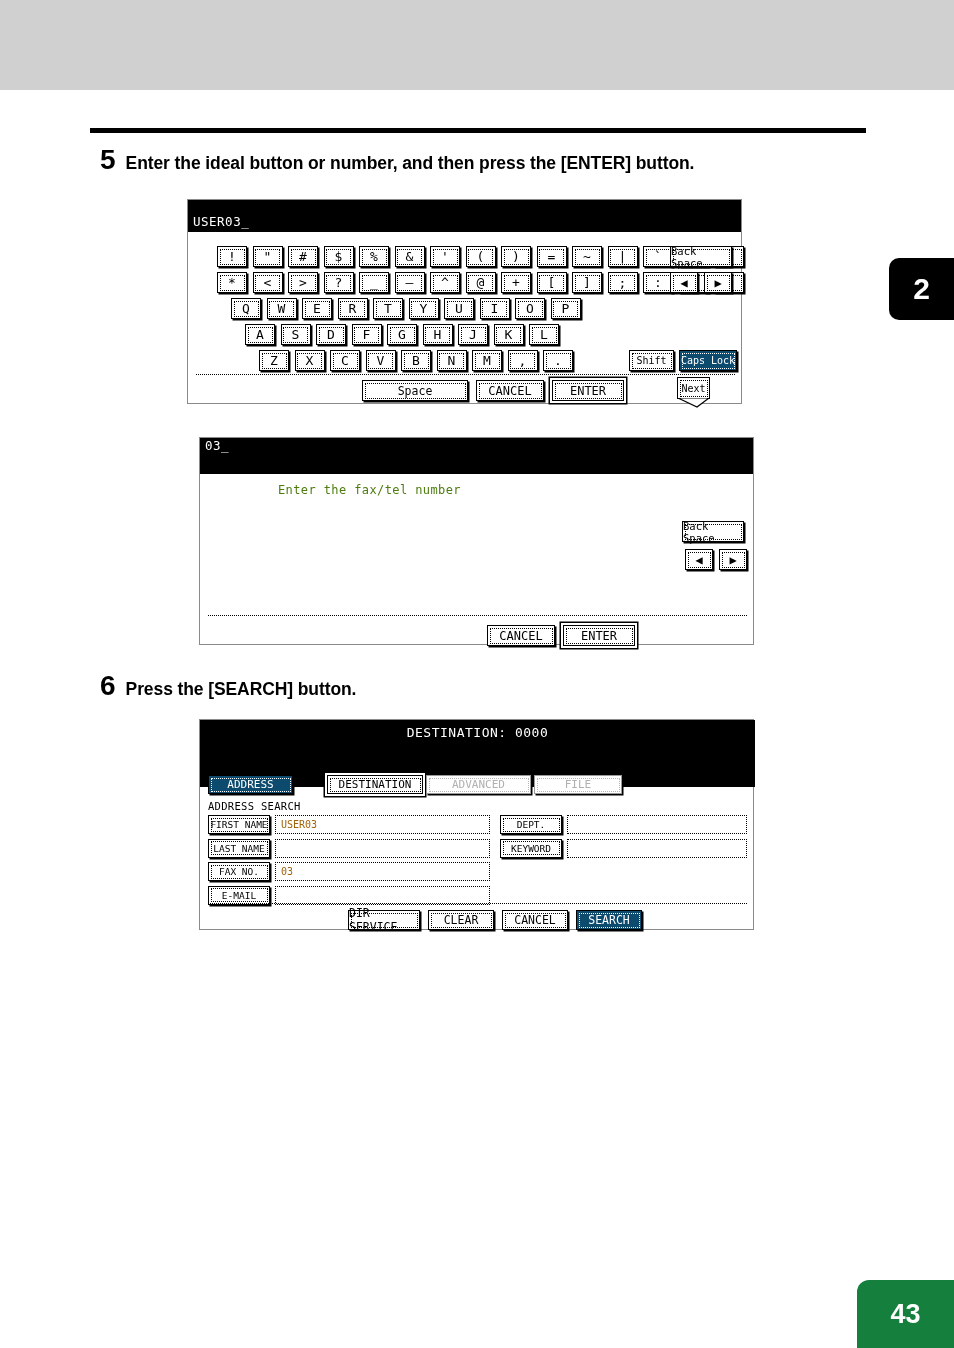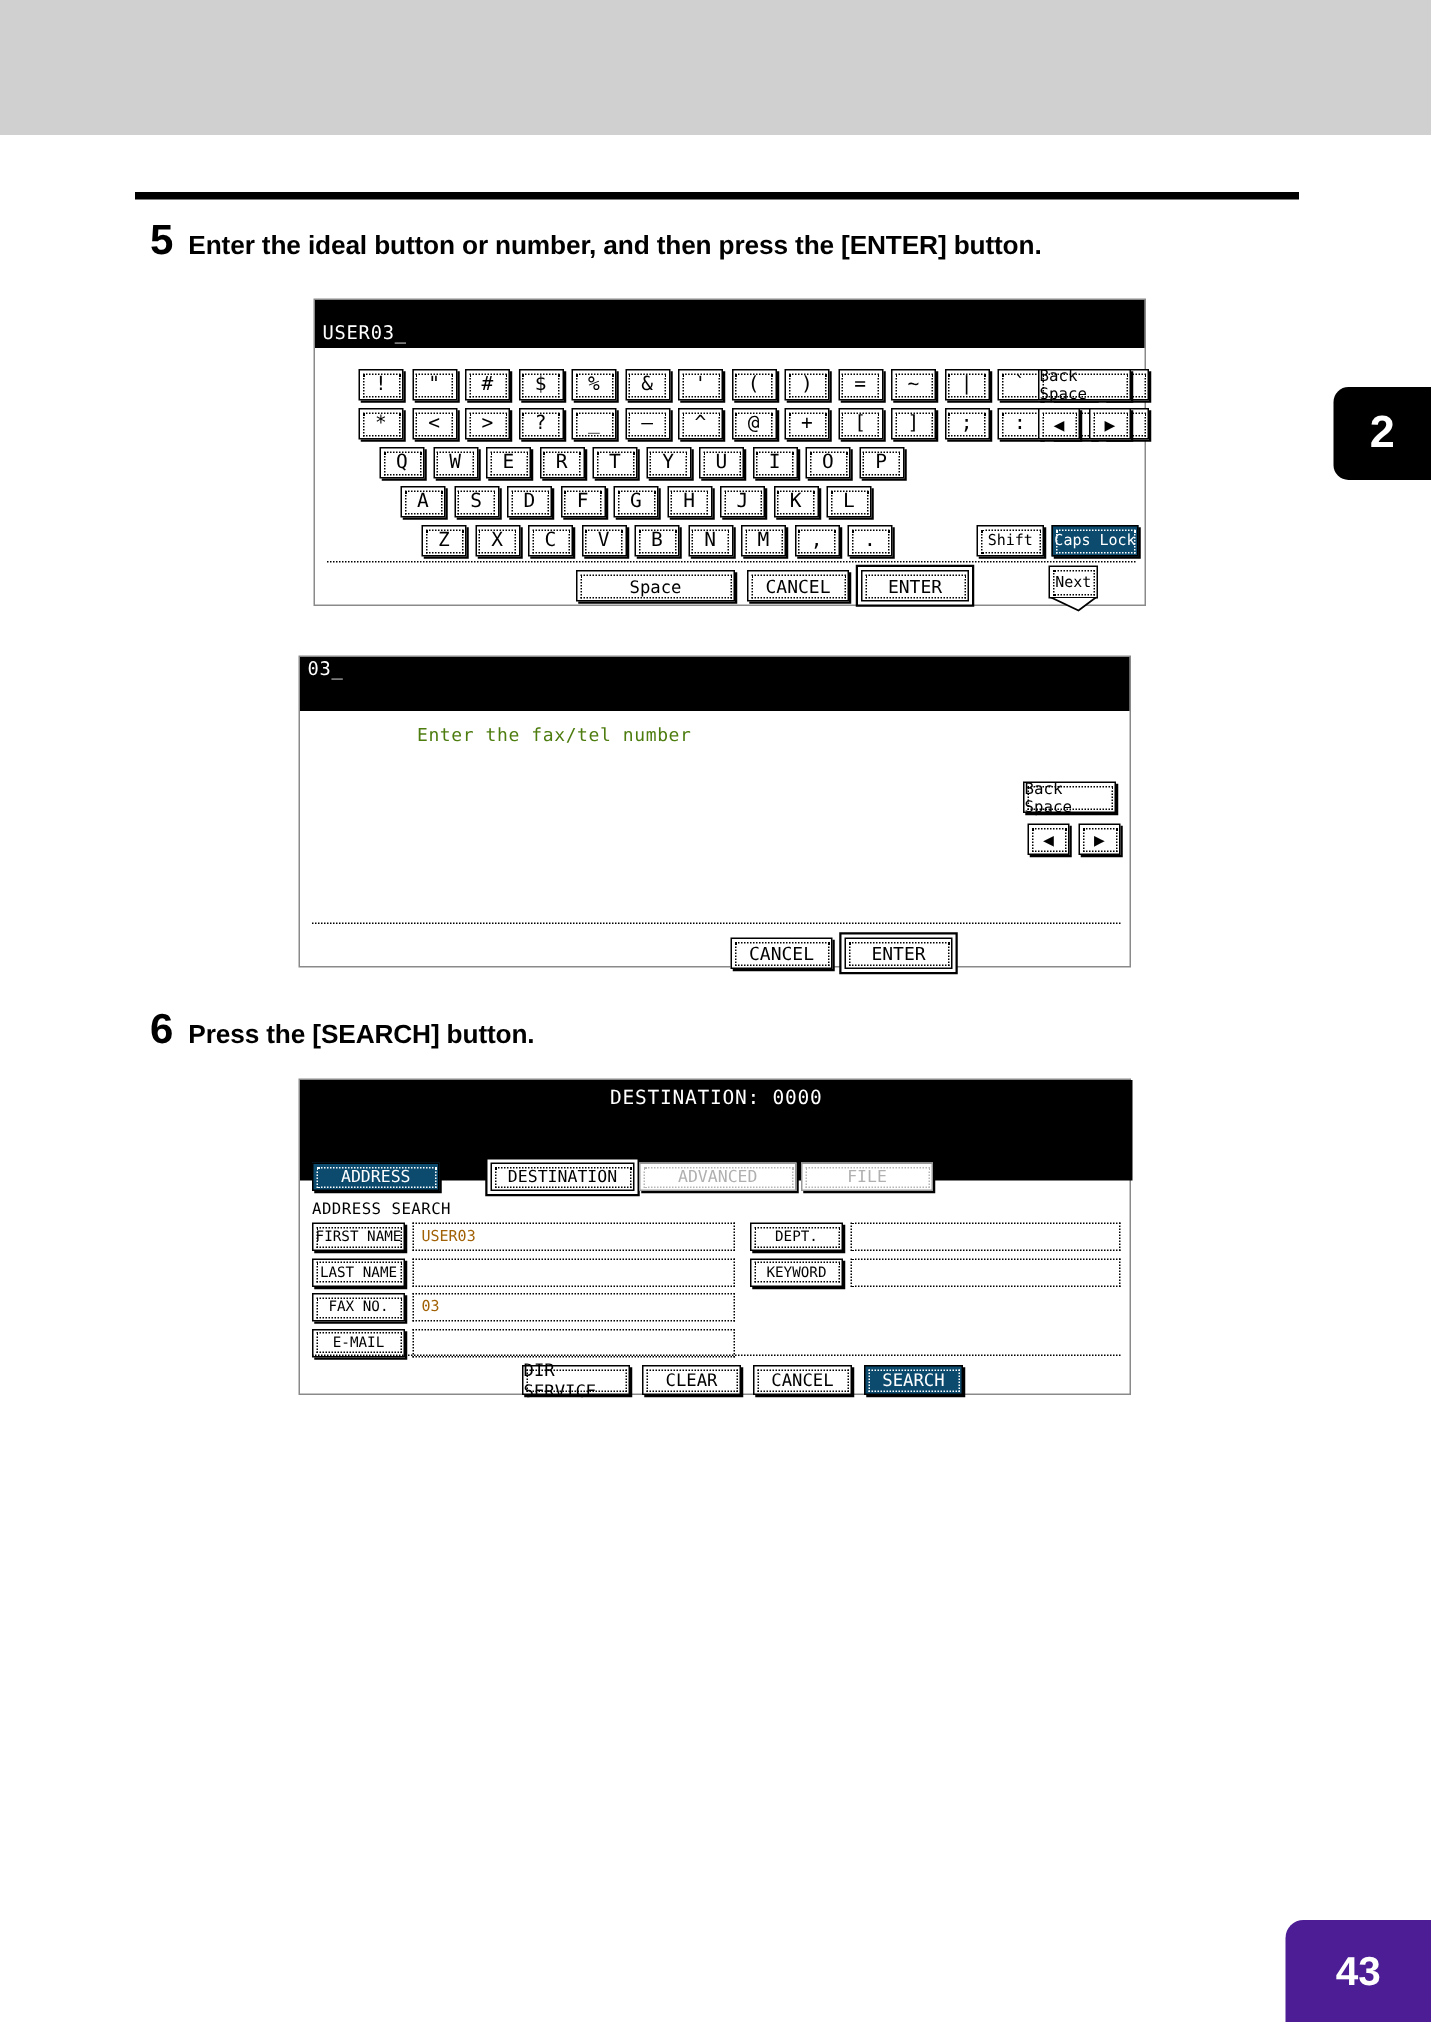--- a/index.html
+++ b/index.html
@@ -13,41 +13,41 @@
   
   .chapter-tab{
     position:absolute;left:889px;top:258px;width:65px;height:62px;
     background:#000;border-radius:10px 0 0 10px;
     color:#fff;font-size:30px;font-weight:bold;
     display:flex;align-items:center;justify-content:center;
     letter-spacing:0;
   }
   .page-tab{
     position:absolute;left:857px;top:1280px;width:97px;height:68px;
-    background:#4c1d95;border-radius:12px 0 0 0;
+    background:#15803d;border-radius:12px 0 0 0;
     color:#fff;font-size:27px;font-weight:bold;
     display:flex;align-items:center;justify-content:center;
   }
 
   .hrule{position:absolute;left:90px;top:128px;width:776px;height:5px;background:#000;}
 
   
   .step{position:absolute;display:flex;align-items:baseline;}
   .step .num{font-size:28px;font-weight:bold;color:#000;line-height:1;margin-right:10px;font-family:"Liberation Sans",sans-serif;}
   .step .txt{font-size:17.5px;font-weight:bold;color:#000;letter-spacing:-0.1px;}
   #step5{left:100px;top:146px;}
   #step6{left:100px;top:672px;}
 
   
   .panel{position:absolute;background:#fff;border:1px solid #8a8a8a;box-sizing:border-box;
          font-family:"DejaVu Sans Mono", monospace;}
   .panel .titlebar{background:#000;color:#fff;width:100%;box-sizing:border-box;}
   .panel .titlebar .t{font-size:12.5px;letter-spacing:0.5px;padding:0 5px;}
 
-  #panel1{left:209px;top:199px;width:555px;height:205px;}
+  #panel1{left:187px;top:199px;width:555px;height:205px;}
   #panel1 .titlebar{height:32px;display:flex;align-items:flex-end;padding-bottom:3px;}
   #panel2{left:199px;top:437px;width:555px;height:208px;}
   #panel2 .titlebar{height:36px;display:flex;padding-bottom:3px;}
   #panel3{left:199px;top:719px;width:555px;height:211px;}
 
   
   .key{
     display:inline-flex;align-items:center;justify-content:center;
     border:1.5px solid #000;background:#fff;color:#000;
     font-family:"DejaVu Sans Mono", monospace;

